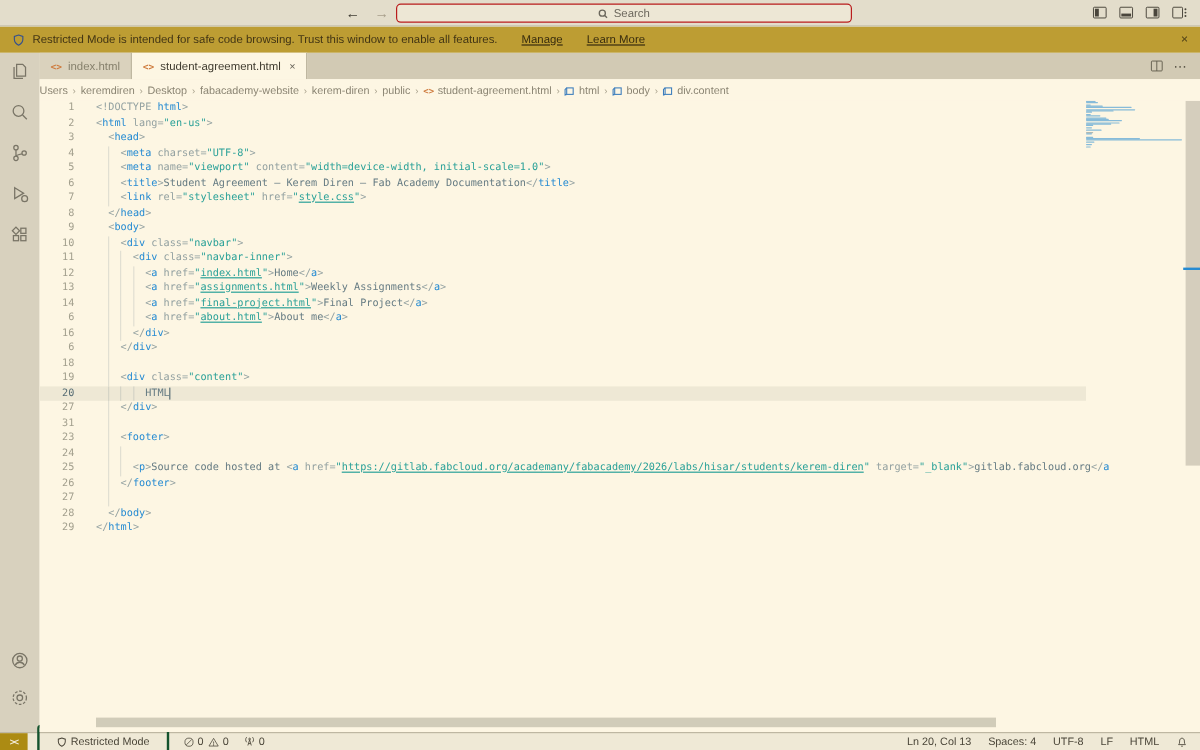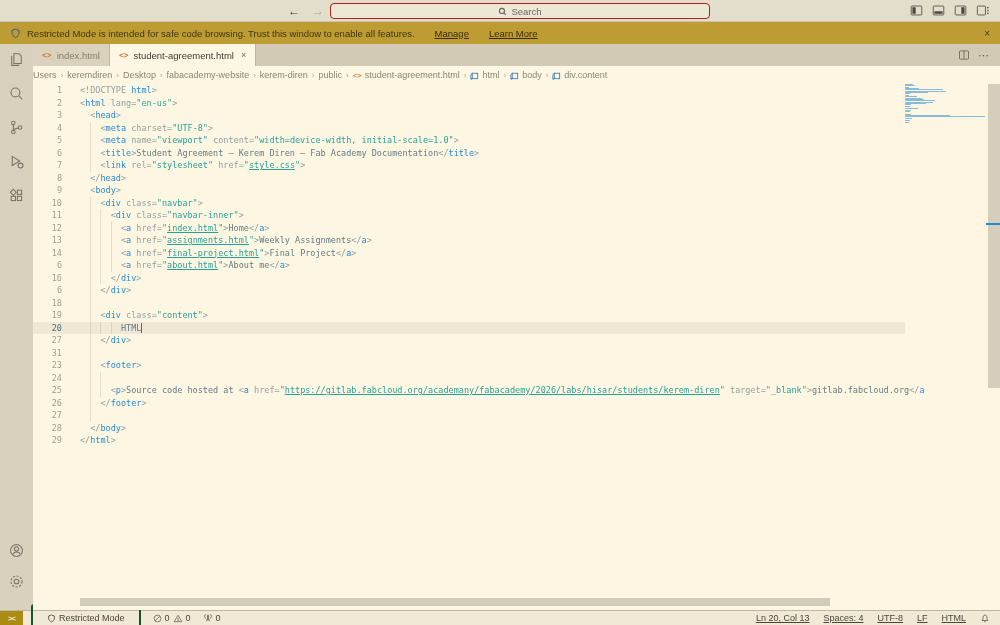--- a/index.html
+++ b/index.html
@@ -59,21 +59,21 @@
   .mm-mark { position:absolute; height:1px; border-radius:.5px; }
   .vscroll { position:absolute; top:0; right:0; width:12px; height:304px; background:rgba(110,105,90,0.28); cursor:pointer; }
   .ov-cursor { position:absolute; right:0; width:14px; top:139px; height:2px; background:#268BD2; }
   .hscroll { position:absolute; left:47px; top:514px; width:750px; height:8px; background:rgba(110,105,90,0.30); cursor:pointer; }
 
   
   .statusbar { height:15px; background:#EFE9D6; border-top:1px solid #BEB7A2; display:flex; align-items:center; font-size:9px; color:#4B4639; }
   .sb-remote { width:23px; height:100%; background:#AC8B13; color:#F5EEDC; display:flex; align-items:center; justify-content:center; font-size:7.5px; font-weight:bold; letter-spacing:-1px; cursor:pointer; }
   .sb-item { display:flex; align-items:center; gap:3px; margin-left:12px; cursor:pointer; }
   .sb-chip { border:2px solid #14532d; border-radius:3px; padding:0 14px; height:28px; display:flex; align-items:center; gap:3px; margin-left:8px; cursor:pointer; }
-  .sb-right { margin-left:auto; display:flex; align-items:center; gap:14px; padding-right:10px;text-decoration:underline; }
+  .sb-right { margin-left:auto; display:flex; align-items:center; gap:14px; padding-right:10px; }
   .sb-right > span { cursor:pointer; }
   svg.ic { display:block; }
 </style>
 </head>
 <body>
 
 <div class="titlebar">
   <div class="nav-arrows">
     <span class="back">←</span>
     <span class="fwd">→</span>

